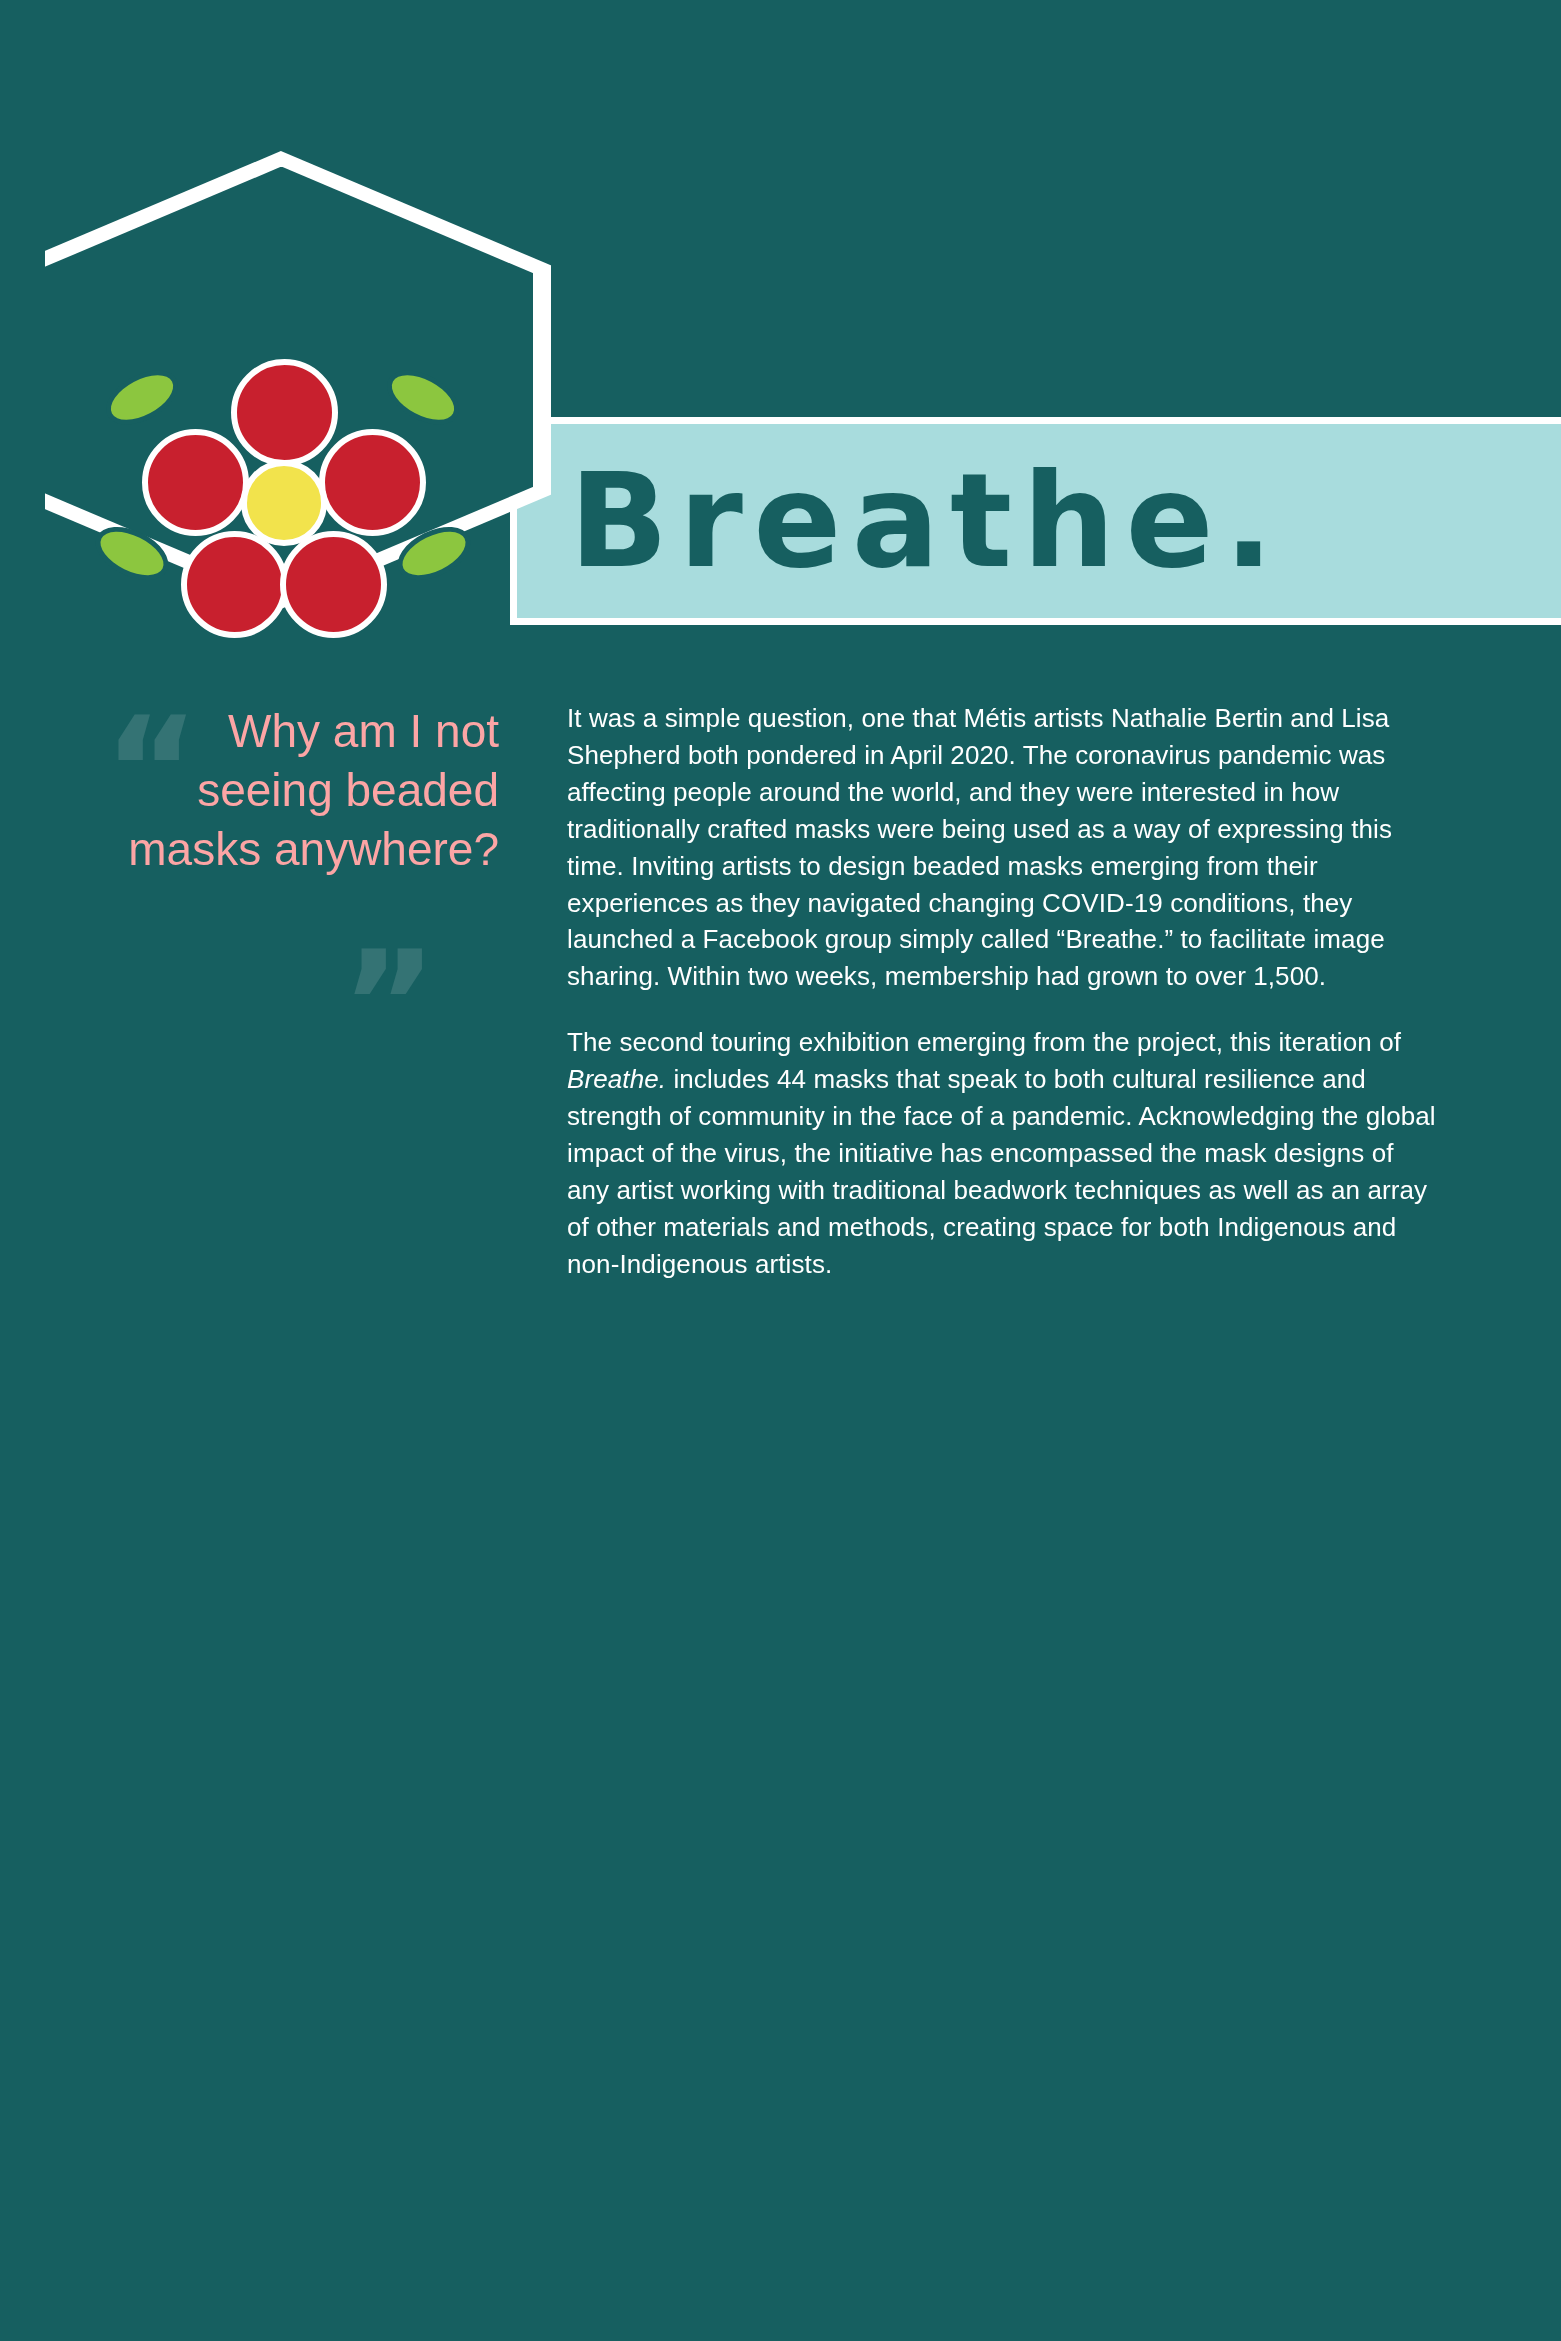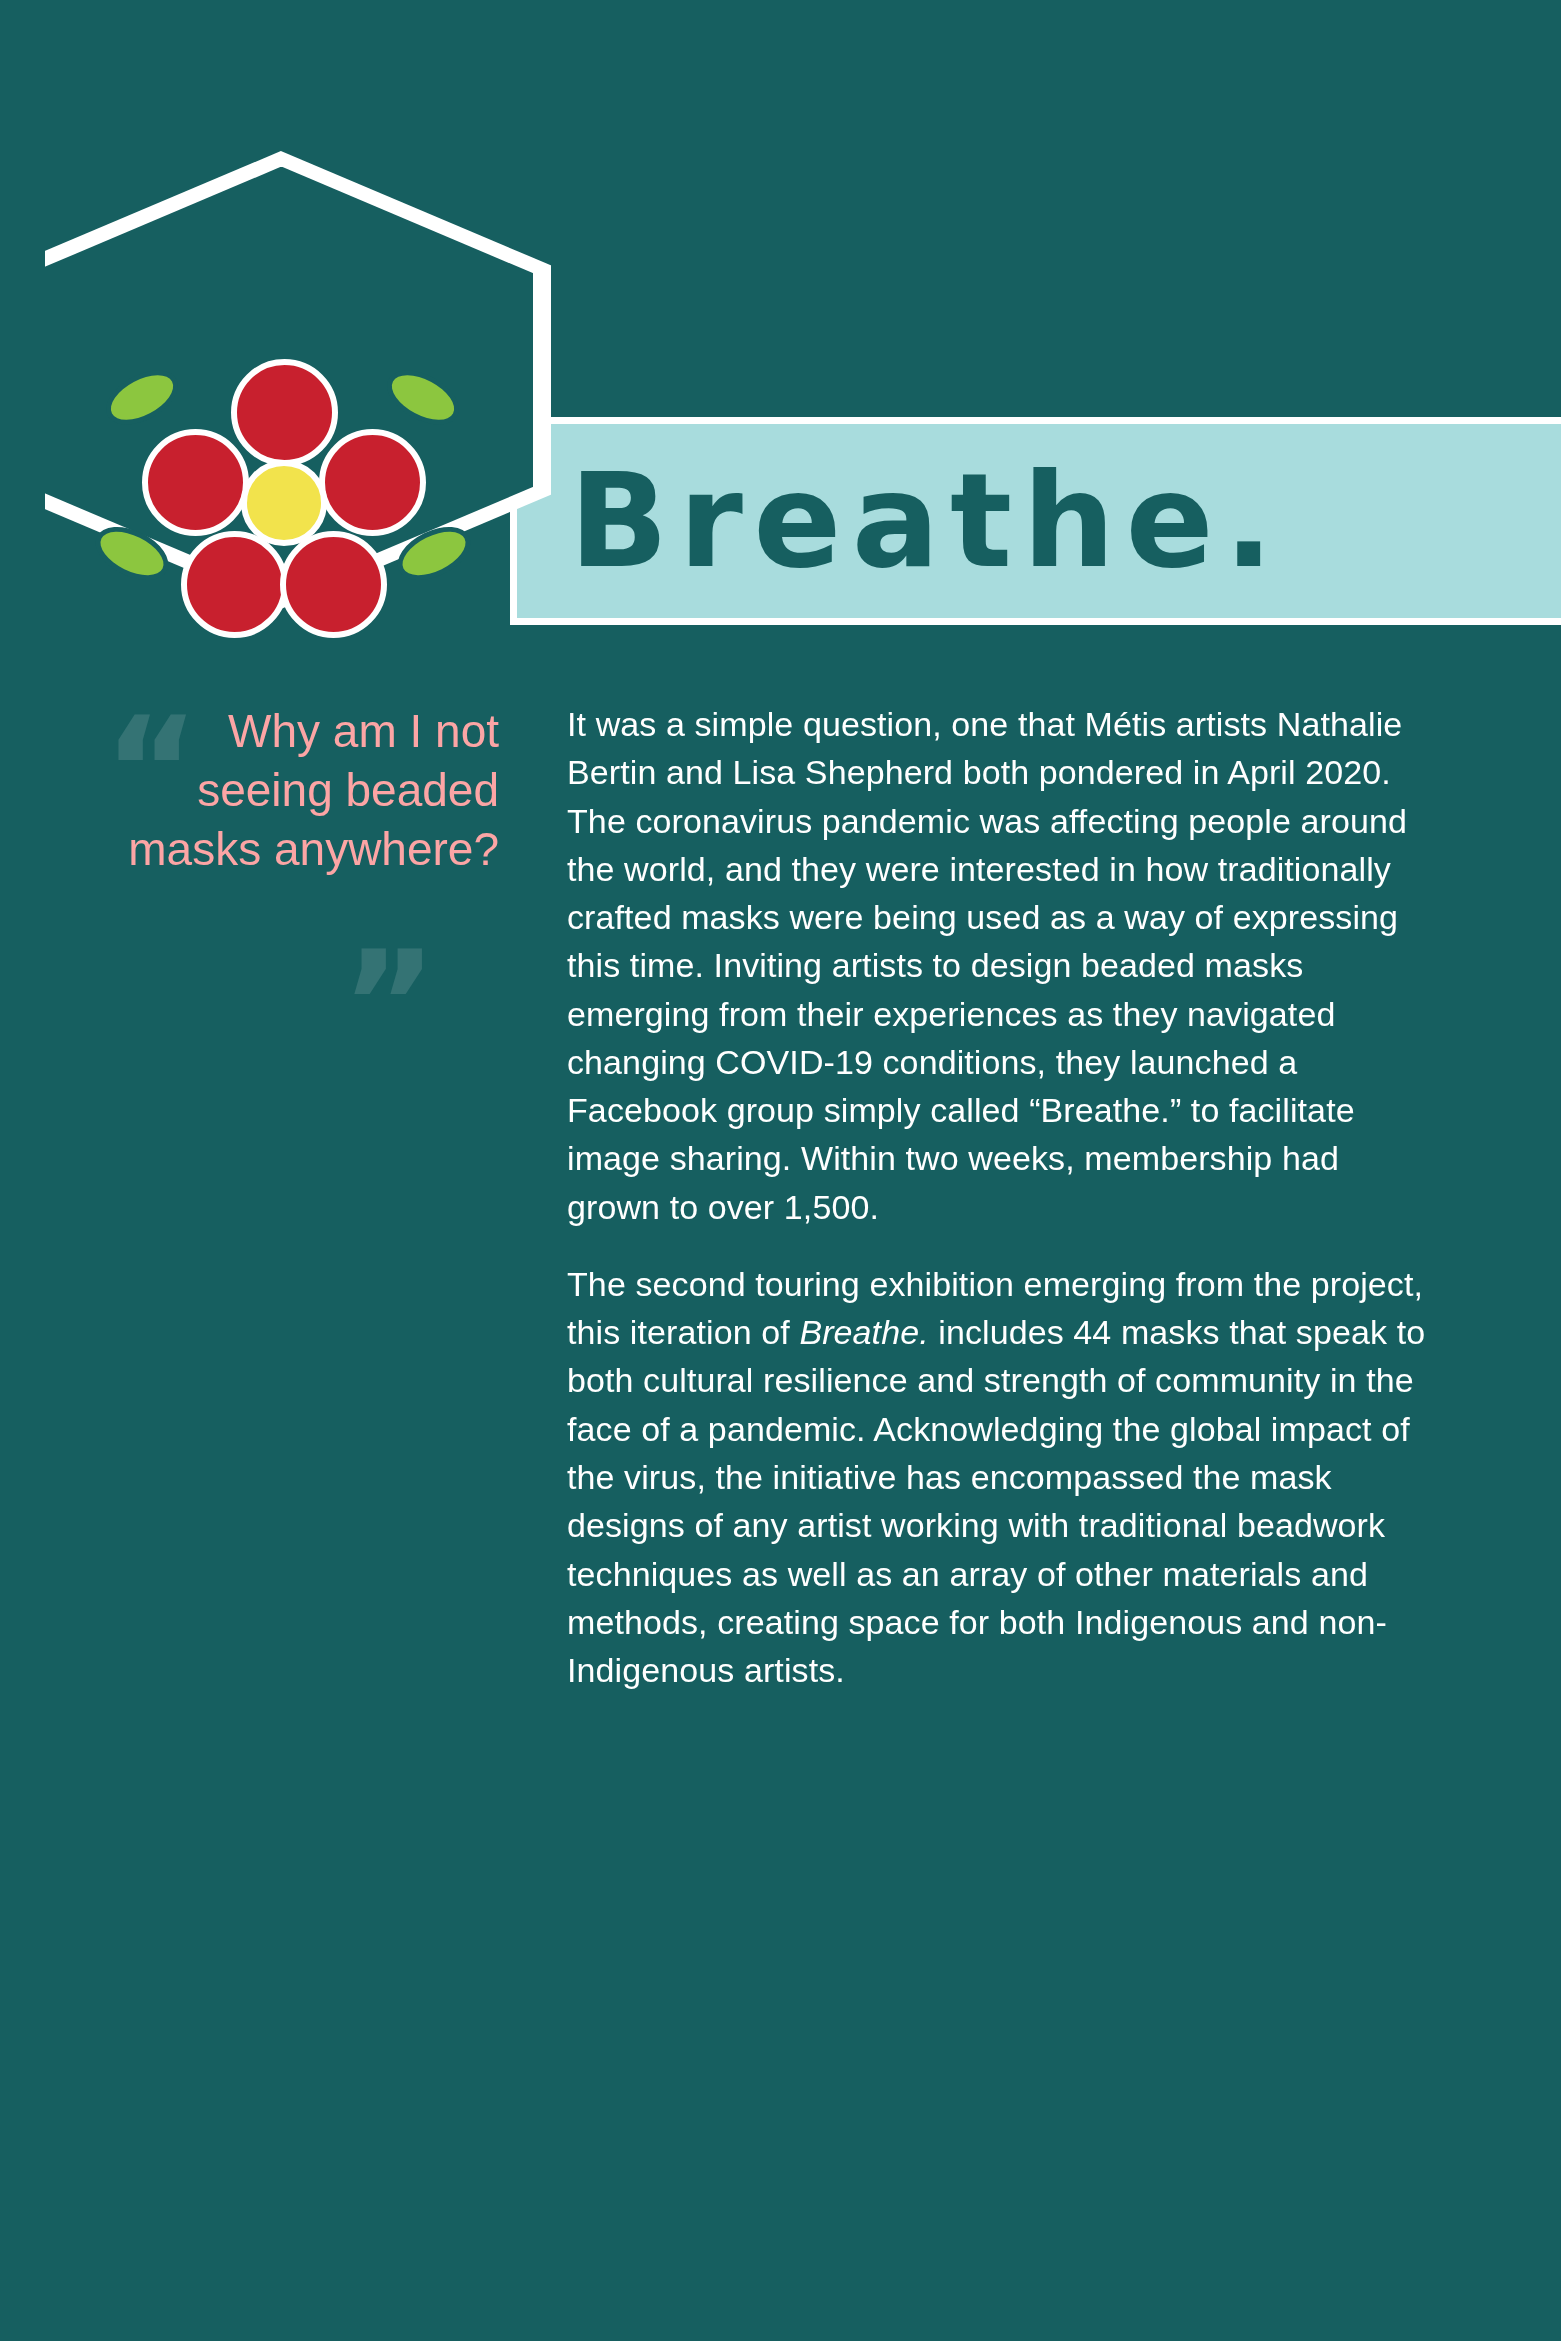--- a/index.html
+++ b/index.html
@@ -172,21 +172,21 @@
 
   .body-col {
     position: absolute;
     left: 567px;
     top: 29px;
     width: 874px;
     color: #ffffff;
   }
   .body-col p {
     margin: 0 0 29px 0;
-    font-size: 34px;
+    font-size: 26px;
     line-height: 1.42;
     font-weight: 400;
     letter-spacing: 0.1px;
   }
   .body-col p:last-child {
     margin-bottom: 12px;
   }
   .body-col em {
     font-style: italic;
   }

